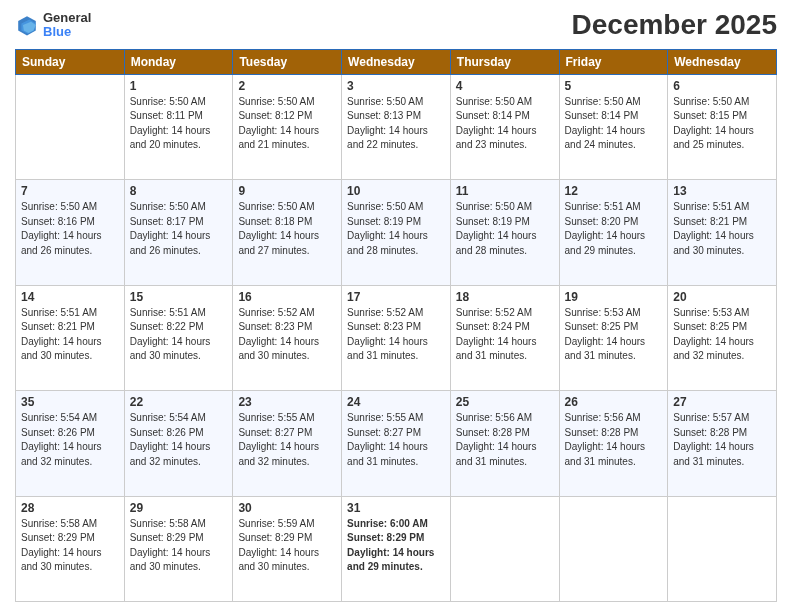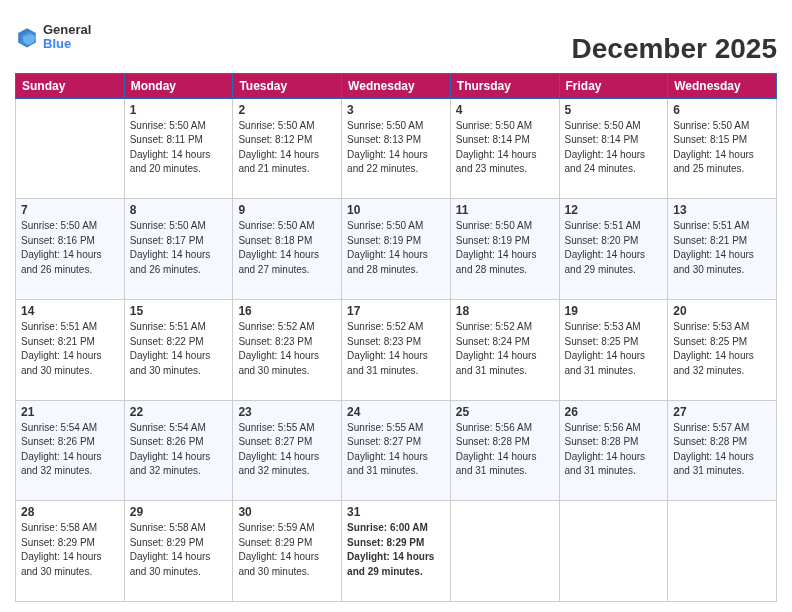--- a/index.html
+++ b/index.html
@@ -36,21 +36,20 @@
       line-height: 1.1;
     }
     .logo-general { color: #333; }
     .logo-blue { color: #3b82f6; }
     .logo-icon {
       width: 24px;
       height: 24px;
     }
     .title-block {
       text-align: right;
-      margin-top: 24px;
     }
     .month-title {
       font-size: 28px;
       font-weight: bold;
       color: #333;
       line-height: 1.1;
     }
     .location {
       font-size: 13px;
       color: #555;
@@ -92,21 +91,21 @@
     .empty-cell {
       background: #f9f9f9;
     }
     tr:nth-child(even) td {
       background-color: #f5f8ff;
     }
     tr:nth-child(odd) td {
       background-color: #ffffff;
     }
     .calendar thead tr th {
-      background-color: #be185d;
+      background-color: #a16207;
     }
   </style>
 </head>
 <body>
 
 <div class="page">
   <div class="header">
     <div class="logo">
       <svg class="logo-icon" viewBox="0 0 30 30">
         <polygon points="15,4 26,10 26,22 15,28 4,22 4,10" fill="#1a6bbf" opacity="0.85"></polygon>
@@ -278,21 +277,21 @@
           <td>
             <span class="day-number">20</span>
             <div class="day-info" style="white-space: pre-line;">Sunrise: 5:53 AM
 Sunset: 8:25 PM
 Daylight: 14 hours
 and 32 minutes.</div>
           </td>
         </tr>
         <tr>
           <td>
-            <span class="day-number">21</span>
+            <span class="day-number">35</span>
             <div class="day-info" style="white-space: pre-line;">Sunrise: 5:54 AM
 Sunset: 8:26 PM
 Daylight: 14 hours
 and 32 minutes.</div>
           </td>
           <td>
             <span class="day-number">22</span>
             <div class="day-info" style="white-space: pre-line;">Sunrise: 5:54 AM
 Sunset: 8:26 PM
 Daylight: 14 hours

